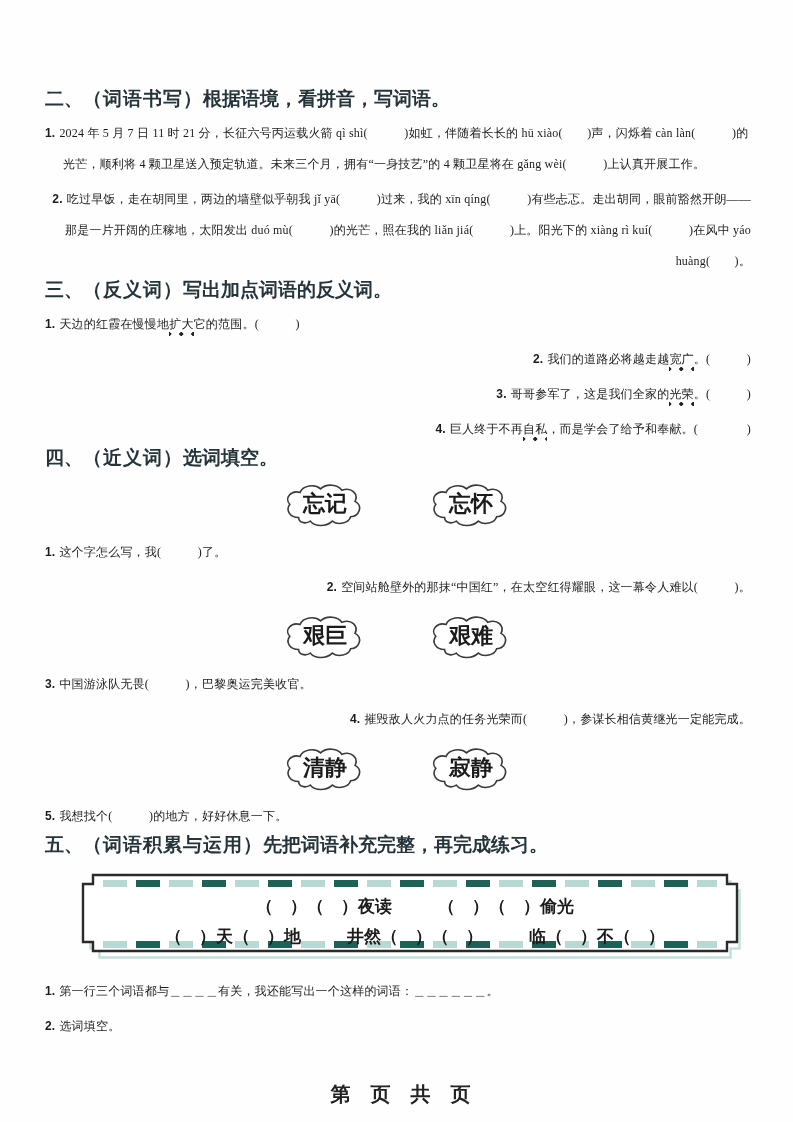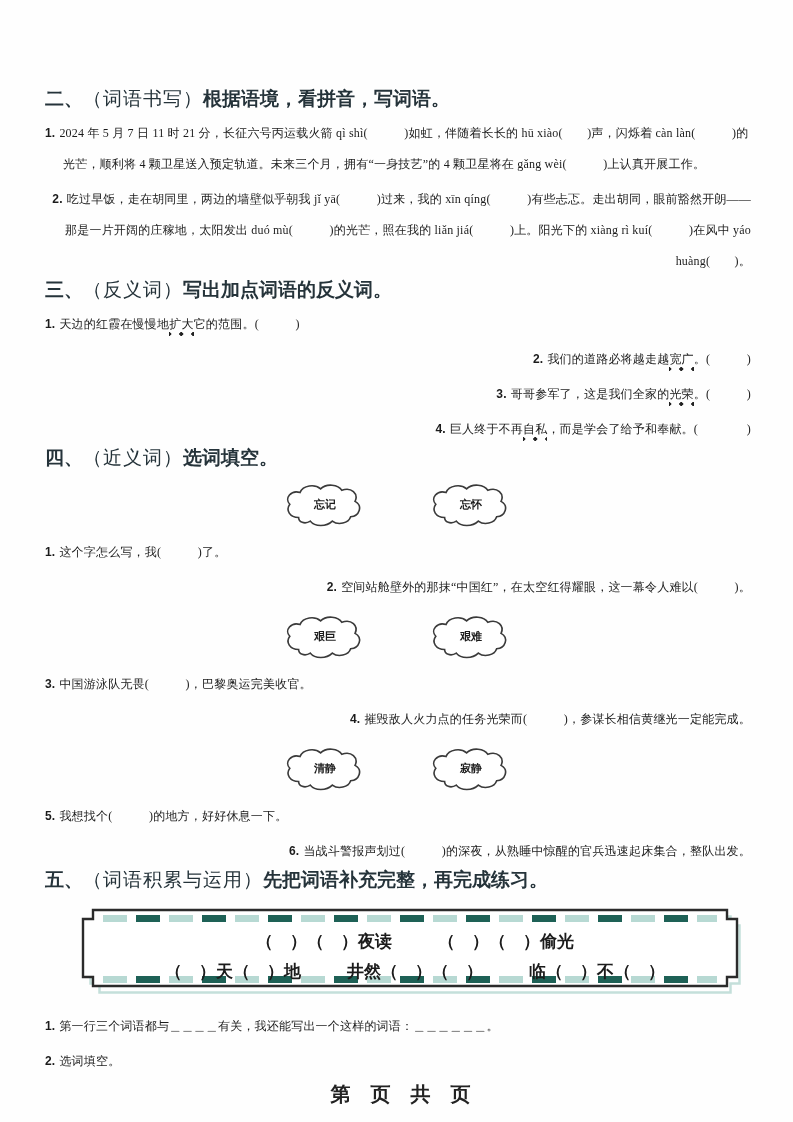--- a/index.html
+++ b/index.html
@@ -17,21 +17,21 @@
     box-sizing:border-box;
   }
   
   h2.sec-head{
     margin:0 0 6px 0;
     font-size:19px;line-height:26px;
     color:#25333a;
     font-weight:400;
   }
   .h-num{font-weight:700;font-family:"Liberation Sans","DejaVu Sans",sans-serif;}
-  .h-tag{font-weight:400;letter-spacing:1px;}
+  .h-tag{font-weight:700;letter-spacing:1px;}
   .h-title{font-weight:700;font-family:"Liberation Sans","DejaVu Sans",sans-serif;}
   
   .para{
     margin:0;
     font-size:12px;line-height:31px;
     padding-left:18px;text-indent:-18px;
     letter-spacing:0.2px;
   }
   .inum{
     font-family:"Liberation Sans","DejaVu Sans",sans-serif;
@@ -49,21 +49,21 @@
   
   .cloud-row{
     display:flex;justify-content:center;gap:58px;
     margin:8px 0 6px 0;height:52px;
   }
   .cloud{position:relative;width:88px;height:52px;}
   .cloud svg{position:absolute;inset:0;width:100%;height:100%;}
   .cloud-label{
     position:absolute;inset:0;
     display:flex;align-items:center;justify-content:center;
-    font-size:11px;font-weight:700;
+    font-size:22px;font-weight:700;
     padding-bottom:2px;
     text-align:center;
   }
   
   .idiom-box{
     position:relative;
     width:666px;height:92px;
     margin:10px 0 16px 32px;
   }
   .idiom-box .frame{position:absolute;inset:0;width:100%;height:100%;}
@@ -161,21 +161,20 @@
     </div>
     <div class="cloud">
       <svg viewBox="0 0 120 62">
           <path d="M24 48 C12 48 6 38 12 30 C4 22 14 10 26 14 C30 4 46 2 54 9 C62 1 78 3 83 11 C96 6 106 16 101 26 C112 32 107 46 95 47 C92 56 78 59 70 53 C62 61 46 61 40 53 C32 58 24 54 24 48 Z" fill="#ffffff" stroke="#3a3a3a" stroke-width="2.2"></path>
         </svg>
       <span class="cloud-label">寂静</span>
     </div>
   </div>
 
   <p class="para"><b class="inum">5.</b><span>我想找个(　　　)的地方，好好休息一下。</span></p>
-  <p class="para mt2"><b class="inum">6.</b><span>当战斗警报声划过(　　　)的深夜，从熟睡中惊醒的官兵迅速起床集合，整队出发。</span></p>
 
   <h2 class="sec-head mt8"><span class="h-num">五、</span><span class="h-tag">（词语积累与运用）</span><span class="h-title">先把词语补充完整，再完成练习。</span></h2>
 
   <div class="idiom-box">
     <svg class="frame" viewBox="0 0 666 92">
       <path d="M 19 10 H 650 V 19 H 659 V 77 H 650 V 86 H 19 V 77 H 10 V 19 H 19 Z" fill="none" stroke="#c4dfda" stroke-width="2.5" transform="translate(3.5,3.5)"></path>
       <path d="M 16 7 H 650 V 16 H 660 V 74 H 650 V 83 H 16 V 74 H 6 V 16 H 16 Z" fill="#ffffff" stroke="#2b2b2b" stroke-width="2.4"></path>
     </svg>
     <div class="dash-row dash-top"></div>
     <div class="dash-row dash-bottom"></div>

